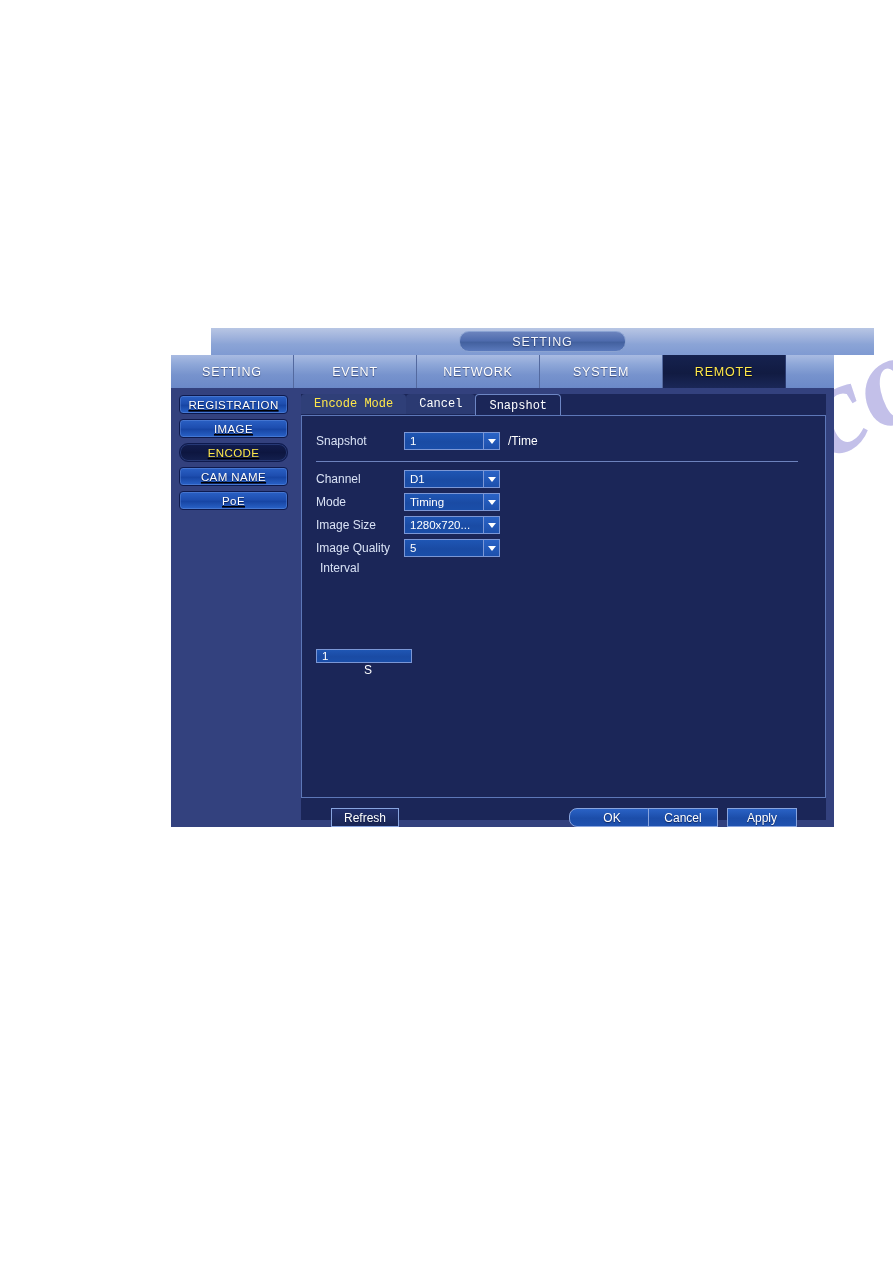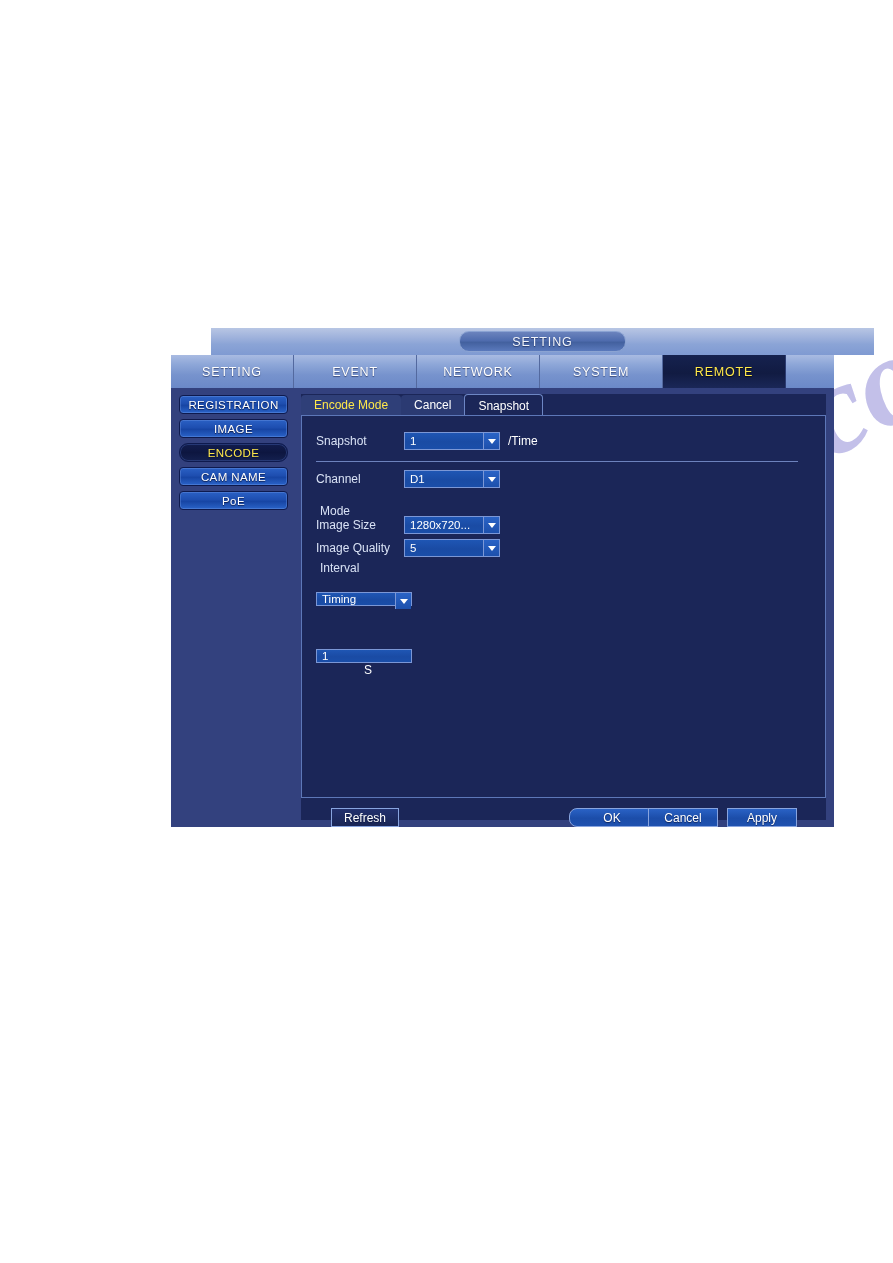--- a/index.html
+++ b/index.html
@@ -124,20 +124,21 @@
     background: #33417e;
     box-sizing: border-box;
   }
 
   
   #sidebar {
     position: absolute;
     left: 8px;
     top: 7px;
     width: 109px;
+    text-decoration: underline;
   }
   .side-btn {
     width: 109px;
     height: 19px;
     margin-bottom: 5px;
     border-radius: 4px;
     border: 1px solid #0e1a4e;
     background: linear-gradient(to bottom, #2a60c4 0%, #1e4eb0 45%, #1745a4 55%, #2a63c8 100%);
     box-shadow: inset 0 0 0 1px rgba(120,160,235,.35);
     color: #ffffff;
@@ -167,21 +168,22 @@
     box-sizing: border-box;
   }
 
   
   #inner-tabs {
     position: absolute;
     left: 0; top: 0;
     width: 525px;
     height: 22px;
     display: flex;
-    align-items: center;
+    align-items: flex-start;
+    font-family: Liberation Mono, monospace;
   }
   .inner-tab {
     height: 20px;
     padding: 0 13px;
     font-size: 12px;
     display: flex;
     align-items: center;
     justify-content: center;
     box-sizing: border-box;
     color: #ffffff;
@@ -377,21 +379,21 @@
         <div class="form-row" style="left:14px; top:53px;">
           <div class="f-label">Channel</div>
           <div class="select">
             <div class="sv">D1</div>
             <div class="arrow">
                 <i></i>
               </div>
           </div>
         </div>
 
-        <div class="form-row" style="left:14px; top:88px;flex-direction:column;">
+        <div class="form-row" style="left:14px; top:76px;">
           <div class="f-label">Mode</div>
           <div class="select">
             <div class="sv">Timing</div>
             <div class="arrow">
                 <i></i>
               </div>
           </div>
         </div>
 
         <div class="form-row" style="left:14px; top:99px;">

